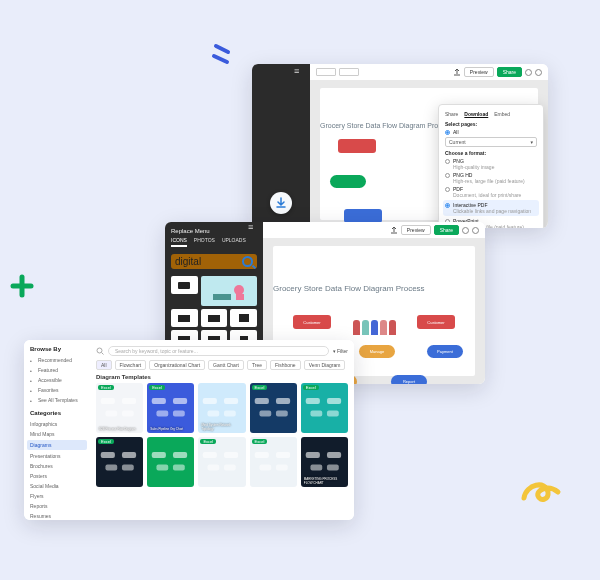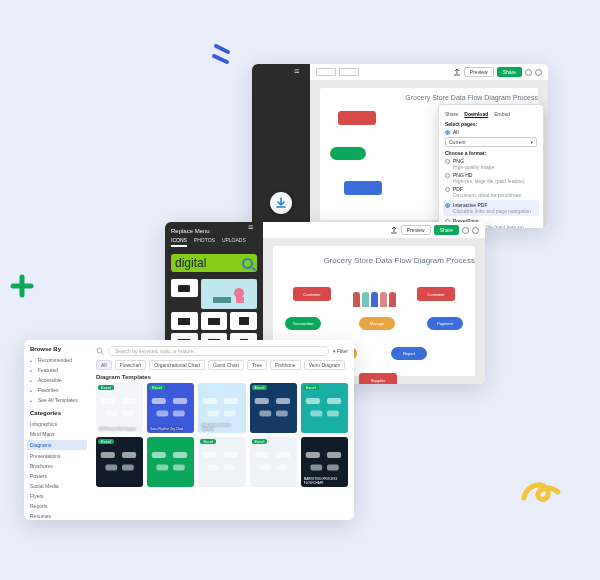--- a/index.html
+++ b/index.html
@@ -23,21 +23,21 @@
   .win-top .dlbadge { position:absolute; left:18px; top:128px; width:22px; height:22px; border-radius:50%; background:#f6f9fc; box-shadow:0 1px 4px rgba(0,0,0,.3); display:flex; align-items:center; justify-content:center; }
   .win-top .topbar { position:absolute; left:58px; top:0; right:0; height:16px; background:#fff; padding:3px 6px; display:flex; align-items:center; }
   .win-top .doctabs { display:flex; gap:3px; }
   .win-top .doctab { width:20px; height:8px; border:1px solid #ccc; border-radius:1px; }
   .win-top .topbtns { margin-left:auto; display:flex; gap:3px; align-items:center; }
   .pill { font-size:5px; padding:1px 5px; border-radius:2px; border:1px solid #ccc; color:#333; }
   .pill.green { background:#0aa85a; color:#fff; border-color:#0aa85a; }
   .circic { width:7px; height:7px; border:1px solid #888; border-radius:50%; }
   .win-top .canvas, .win-mid .canvas { position:absolute; left:58px; top:16px; right:0; bottom:0; background:#e9e9e9; }
   .win-top .page, .win-mid .page { position:absolute; left:10px; top:8px; right:10px; bottom:8px; background:#fff; border-radius:2px; }
-  .page-title { text-align:right; font-size:7px; color:#6b7a86; padding-top:6px; }
+  .page-title { text-align:left; font-size:7px; color:#6b7a86; padding-top:6px;margin-top:28px; }
   .flow { position:relative; height:106px; }
   .fbox { position:absolute; border-radius:3px; color:#fff; font-size:4px; display:flex; align-items:center; justify-content:center; }
   .frect { width:38px; height:14px; }
   .fround { width:36px; height:13px; border-radius:7px; }
   .red { background:#d84a4a; } .grn { background:#0aa85a; } .orng { background:#e8a541; } .blu { background:#3b6dd8; }
 
   .modal { position:absolute; left:128px; top:24px; width:106px; background:#fff; border:1px solid #ddd; border-radius:4px; box-shadow:0 4px 16px rgba(0,0,0,.18); padding:6px; font-size:5px; color:#555; }
   .modal .tabs { display:flex; gap:6px; font-size:5px; margin-bottom:4px; }
   .modal .tabs span.act { text-decoration:underline; color:#111; font-weight:600; }
   .modal .lab { font-weight:600; color:#222; margin:3px 0 2px; }
@@ -48,21 +48,21 @@
   .modal .o .t .h { color:#222; }
   .modal .o.sel-o { background:#e9f1ff; border-radius:3px; padding:2px; margin-left:-2px; margin-right:-2px; }
 
   
   .win-mid { left:165px; top:222px; width:320px; height:162px; }
   .win-mid .dark { position:absolute; left:0; top:0; width:98px; height:162px; background:#2b2b2b; color:#ddd; }
   .win-mid .ham { position:absolute; left:83px; top:4px; font-size:9px; line-height:3px; }
   .rep-h { font-size:6px; padding:6px 6px 3px; color:#eee; }
   .rep-tabs { display:flex; gap:7px; font-size:5px; padding:0 6px 3px; }
   .rep-tabs span.act { border-bottom:2px solid #fff; padding-bottom:2px; color:#fff; }
-  .srch { margin:4px 6px; background:#84cc16; border-radius:3px; padding:2px 4px; display:flex; align-items:center; font-size:12px; color:#222; }
+  .srch { margin:4px 6px; background:#a16207; border-radius:3px; padding:2px 4px; display:flex; align-items:center; font-size:10px; color:#222; }
   .srch span { flex:1; }
   .srch .mag { width:11px; height:11px; border:2px solid #2a7bd6; border-radius:50%; position:relative; }
   .srch .mag:after { content:""; position:absolute; width:4px; height:2px; background:#2a7bd6; transform:rotate(45deg); left:8px; top:8px; }
   .icongrid { display:grid; grid-template-columns:repeat(3, 1fr); gap:3px; padding:3px 6px; }
   .icell { background:#fff; border-radius:2px; height:18px; display:flex; align-items:center; justify-content:center; }
   .icell.big { grid-column:span 2; height:30px; background:#bfe9ef; }
   .shp { width:12px; height:7px; background:#222; }
   .win-mid .topbar { position:absolute; left:98px; top:0; right:0; height:16px; background:#fff; padding:3px 6px; display:flex; align-items:center; }
   .win-mid .topbtns { margin-left:auto; display:flex; gap:3px; align-items:center; }
   .win-mid .canvas { left:98px; }

